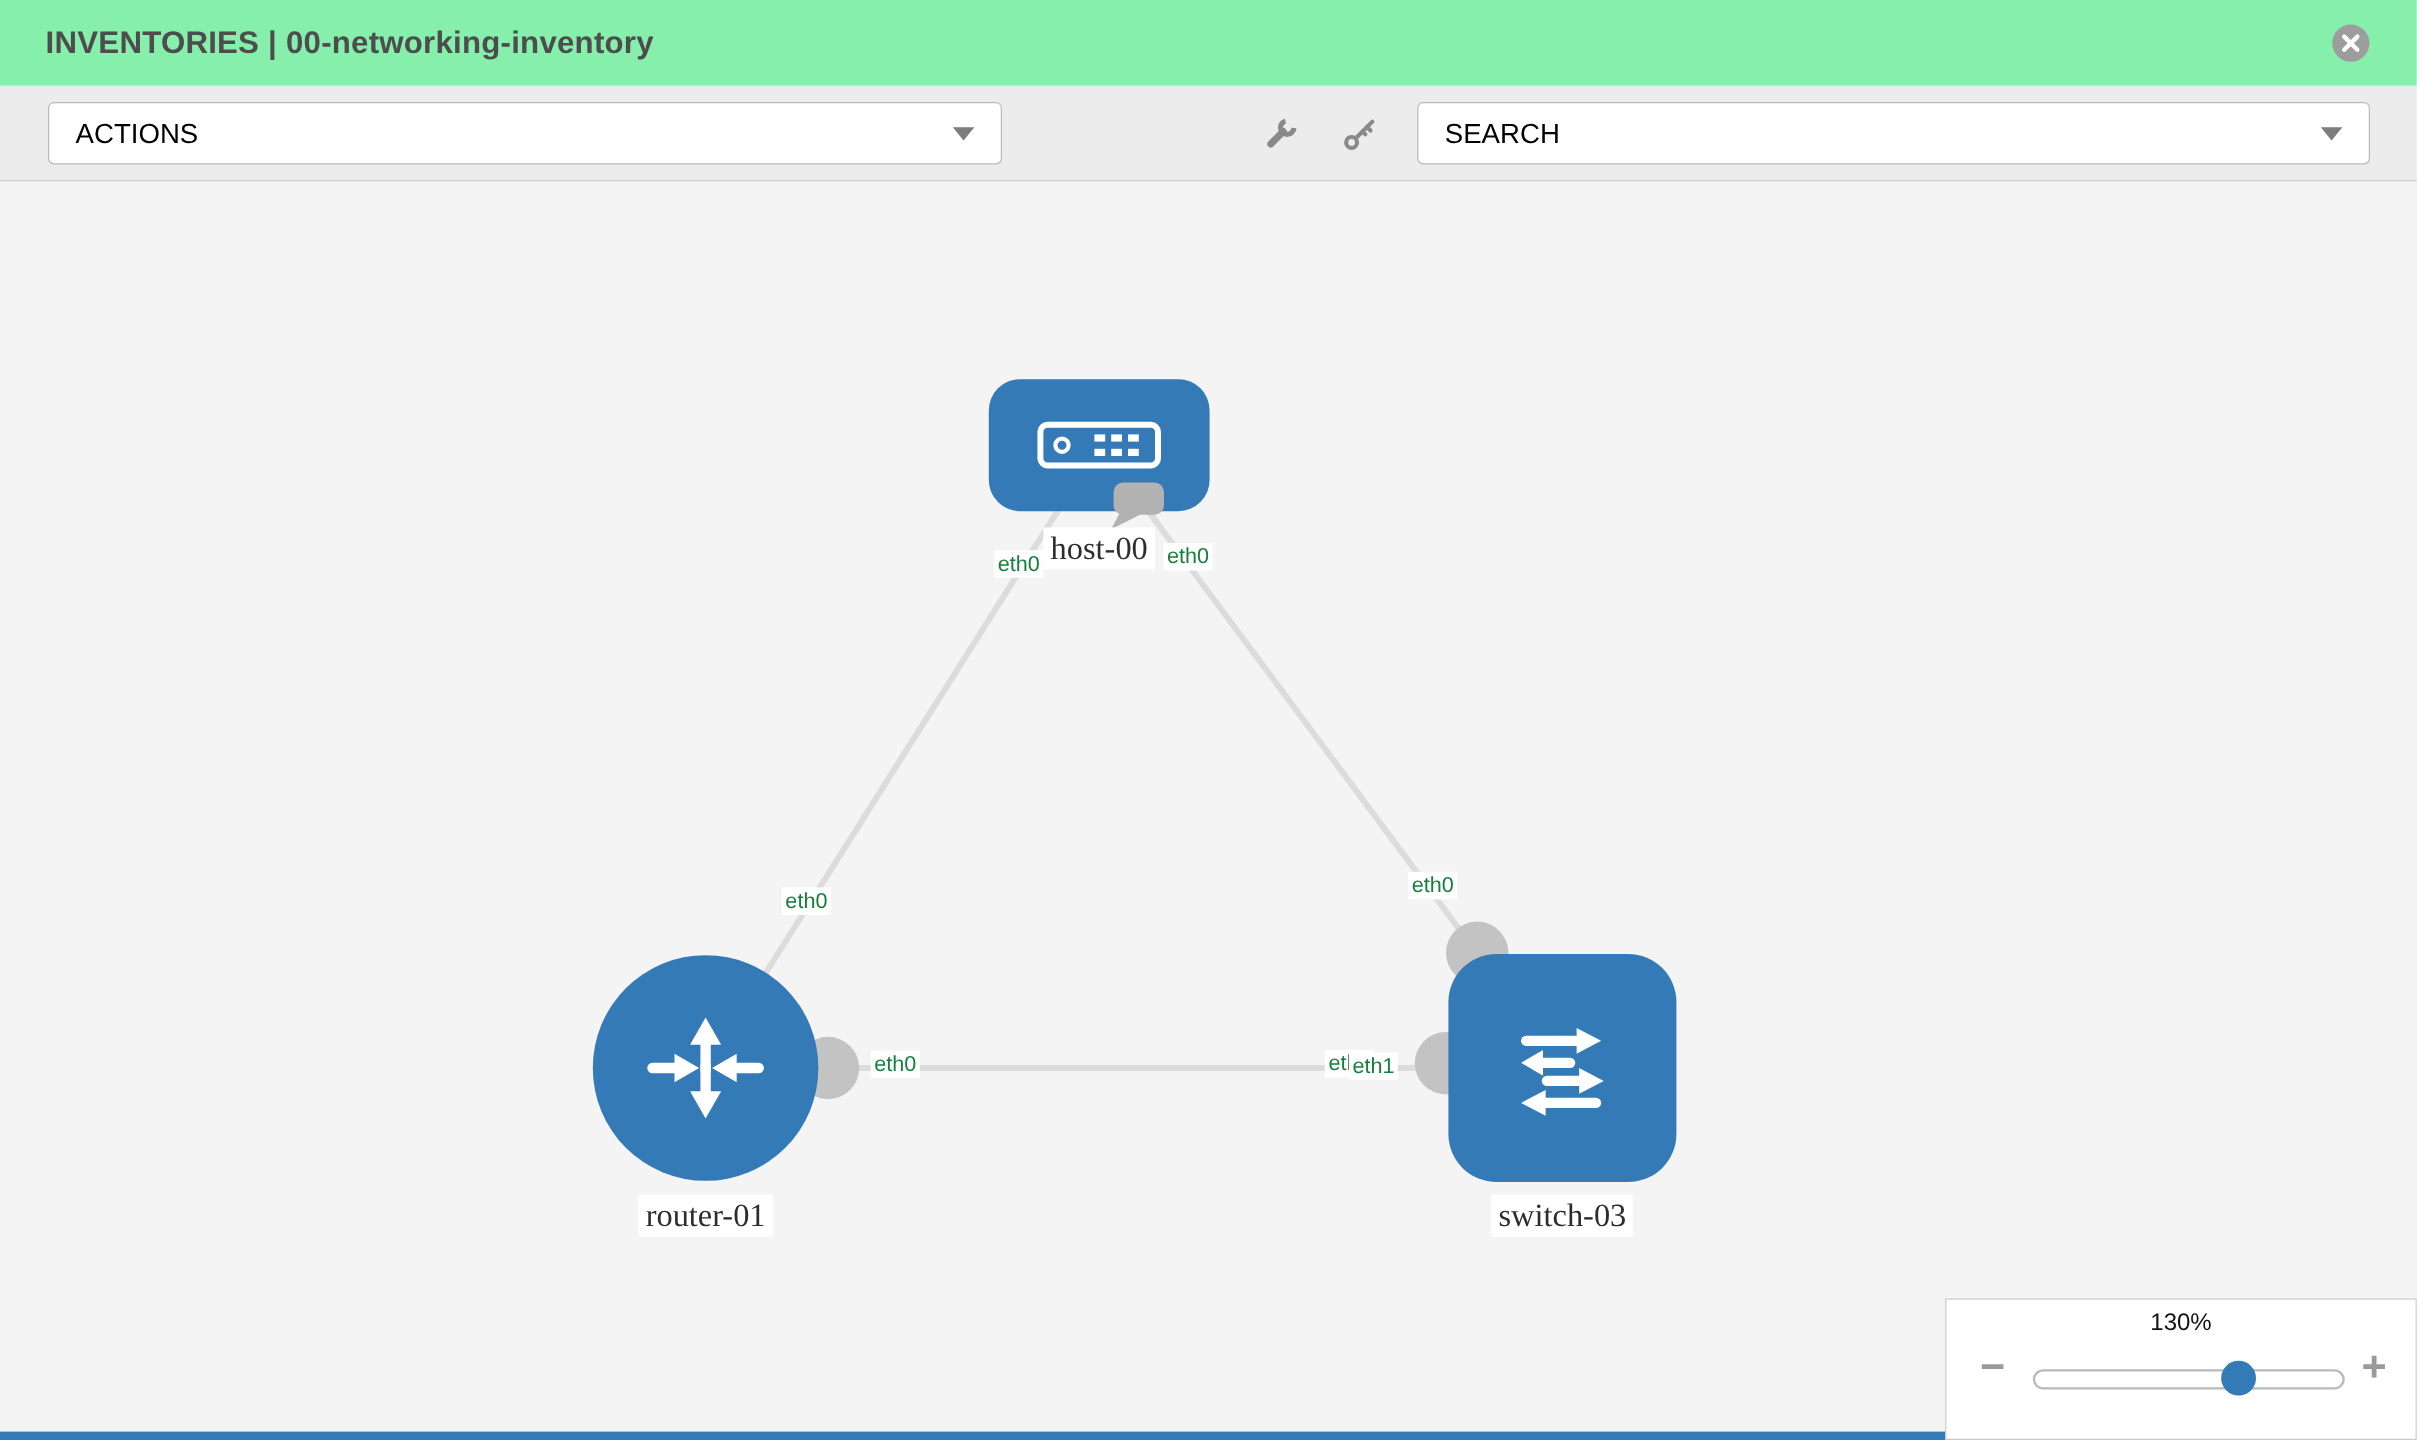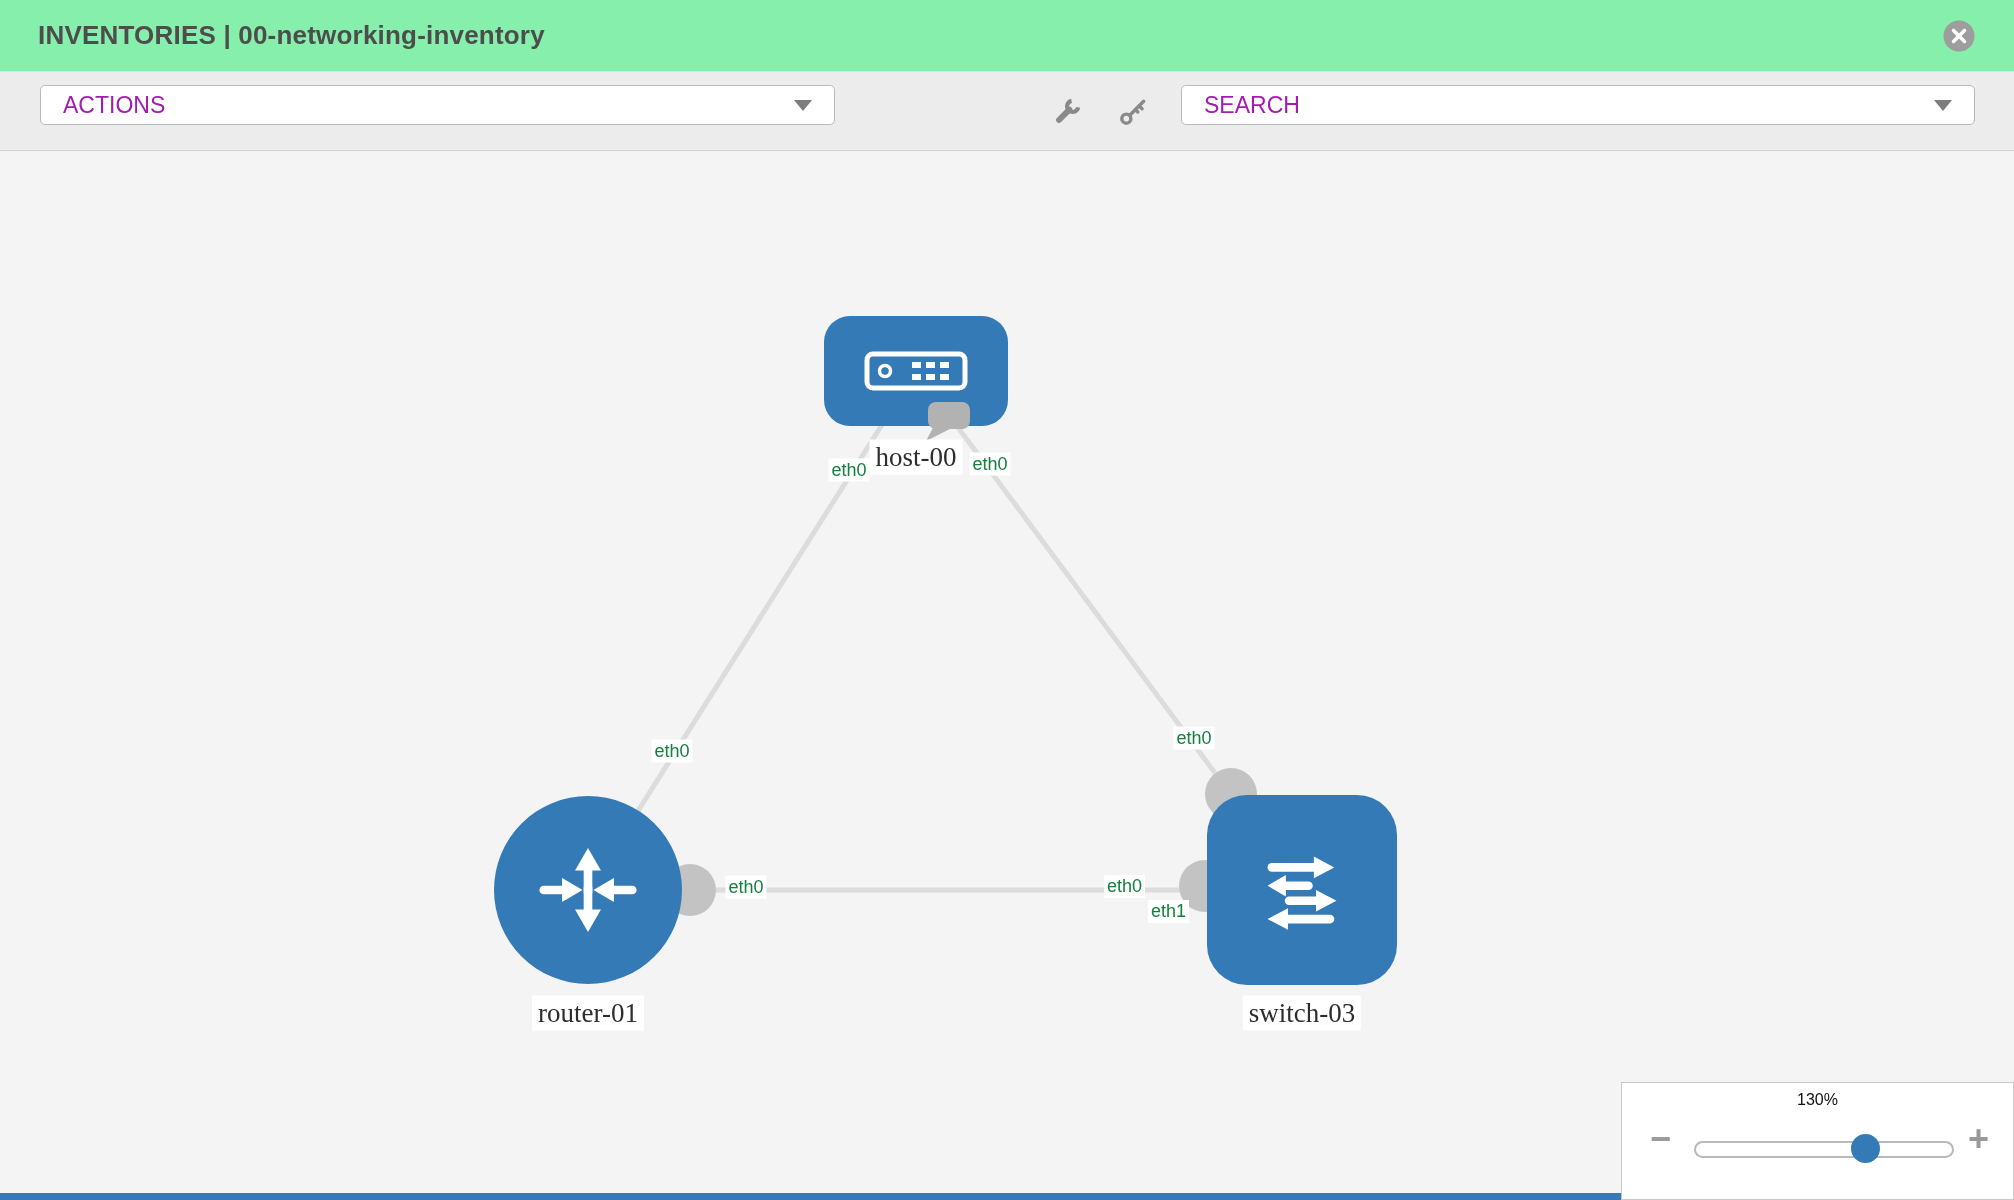--- a/index.html
+++ b/index.html
@@ -23,24 +23,24 @@
     margin-left:auto; width:34px; height:34px; border:none; background:transparent;
     cursor:pointer; padding:0; line-height:0;
   }
 
   
   .toolbar {
     position:absolute; left:0; top:72px; width:2014px; height:79px;
     background:#ececec; border-bottom:1px solid #d2d2d2; z-index:10;
   }
   .select {
-    position:absolute; top:13px; height:40px; background:#ffffff;
+    position:absolute; top:13px; height:52px; background:#ffffff;
     border:1px solid #b9b9b9; border-radius:5px;
     display:flex; align-items:center; padding:0 22px;
-    font-size:23px; color:#a21caf; cursor:pointer;
+    font-size:23px; color:#000000; cursor:pointer;
   }
   .select-actions { left:40px; width:795px; }
   .select-search  { left:1181px; width:794px;gap:40px; }
   .caret {
     margin-left:auto; width:0; height:0;
     border-left:9px solid transparent; border-right:9px solid transparent;
     border-top:11px solid #7d7d7d;
   }
   .tool-icon {
     position:absolute; top:24px; width:32px; height:32px; color:#8a8a8a;
@@ -87,21 +87,21 @@
   }
   .iface-abs { transform:none; }
 
   
   .zoom-panel {
     position:absolute; left:1621px; top:1082px; width:393px; height:118px;
     background:#ffffff; border:1px solid #c9c9c9; z-index:6;
   }
   .zoom-value {
     position:absolute; left:0; top:8px; width:100%; text-align:center;
-    font-size:16px; color:#111111;
+    font-size:20px; color:#111111;
   }
   .zoom-minus, .zoom-plus {
     position:absolute; top:38px; font-size:36px; font-weight:bold; color:#9a9a9a;
     cursor:pointer; line-height:36px; background:none; border:none;
     font-family:"Liberation Sans", sans-serif;
   }
   .zoom-minus { left:28px; }
   .zoom-plus  { left:346px; }
   .zoom-track {
     position:absolute; left:72px; top:58px; width:260px; height:17px;
@@ -197,21 +197,21 @@
 <span class="node-label label-router">router-01</span>
 <span class="node-label label-switch">switch-03</span>
 
 <span class="iface" style="left:849px; top:470px;">eth0</span>
 <span class="iface" style="left:990px; top:464px;">eth0</span>
 <span class="iface" style="left:672px; top:751px;">eth0</span>
 <span class="iface" style="left:1194px; top:738px;">eth0</span>
 <span class="iface" style="left:746px; top:887px;">eth0</span>
 
 <span class="iface iface-abs" style="left:1104px; top:875px; z-index:4;">eth0</span>
-<span class="iface iface-abs" style="left:1124px; top:900px; z-index:5;margin-left:24px;">eth1</span>
+<span class="iface iface-abs" style="left:1124px; top:877px; z-index:5;">eth1</span>
 
 <div class="header">
   <span class="page-title">INVENTORIES | 00-networking-inventory</span>
   <button class="close-btn" title="Close">
     <svg width="34" height="34" viewBox="0 0 34 34">
       <circle cx="17" cy="17" r="15.5" fill="#9d9d9d"></circle>
       <line x1="11.5" y1="11.5" x2="22.5" y2="22.5" stroke="#ffffff" stroke-width="3.6" stroke-linecap="round"></line>
       <line x1="22.5" y1="11.5" x2="11.5" y2="22.5" stroke="#ffffff" stroke-width="3.6" stroke-linecap="round"></line>
     </svg>
   </button>

